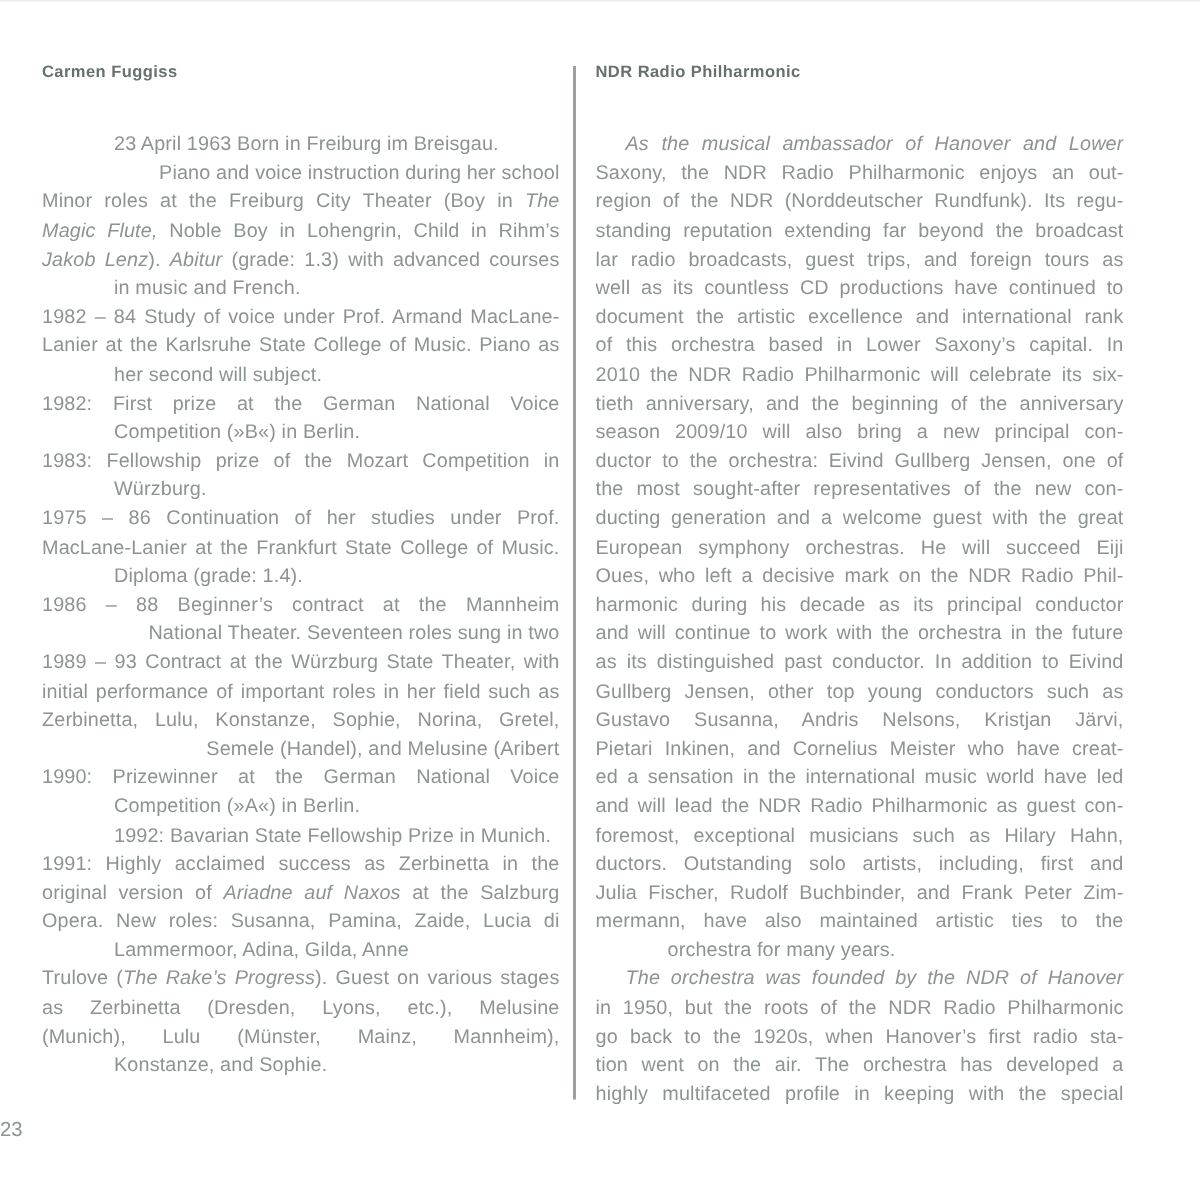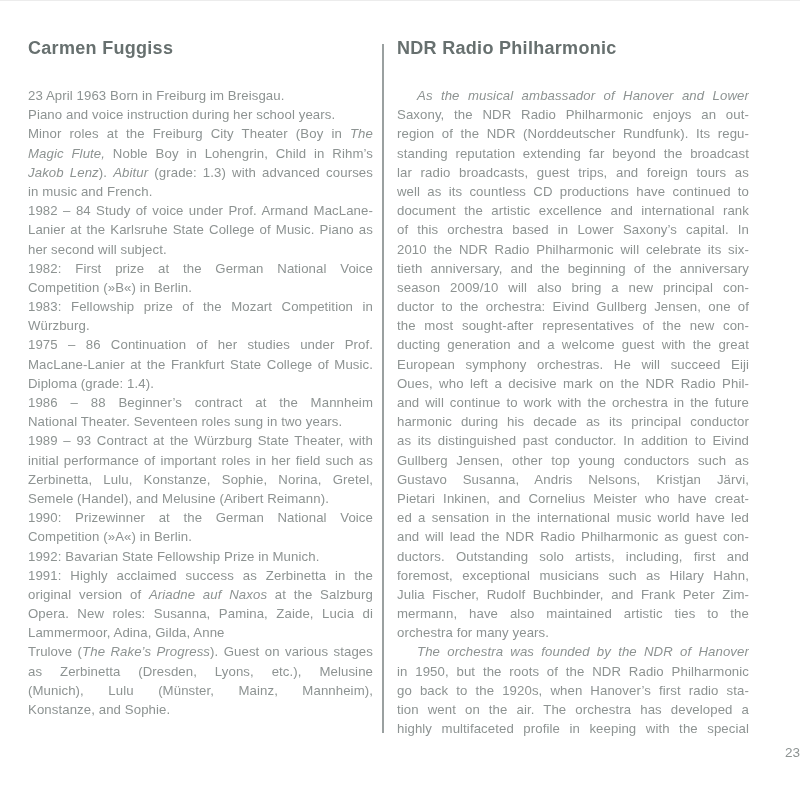--- a/index.html
+++ b/index.html
@@ -15,53 +15,54 @@
     position: absolute; inset: 0;
     background: #ffffff;
     border-top: 1px solid #ececec;
     box-sizing: border-box;
   }
   .col { position: absolute; top: 38px; }
   .col-left  { left: 28px;  width: 345px; }
   .col-right { left: 397px; width: 352px; }
   .col-header {
     font-weight: 700;
-    font-size: 18px;
+    font-size: 11px;
     line-height: 19px;
     letter-spacing: 0.3px;
     color: var(--heading, #67706f);
   }
   .lines { margin-top: 28px; }
   .line {
     font-size: 13.2px;
     line-height: 19.2px;
     height: 19.2px;
     color: var(--text, #8d9392);
     letter-spacing: 0.1px;
     text-align: justify;
     text-align-last: justify;
     overflow: hidden;
   }
   .line.end {
-    text-align: center;
+    text-align: right;
     text-align-last: left;
+    margin-left: 48px;
   }
   .line.indent { text-indent: 20px; font-style: italic; }
   .line i { }
   .divider {
     position: absolute;
     left: 382px; top: 43px;
     width: 1.5px; height: 689px;
     background: var(--divider, #9aa0a0);
   }
   .page-num {
     position: absolute;
     top: 744px; left: 0;
     width: 100%;
-    text-align: right;
+    text-align: left;
     font-size: 13.5px;
     color: var(--text, #8d9392);
   }
 </style>
 </head>
 <body style="background: rgb(255, 255, 255);">
 
 <div class="page">
 
   <div class="col col-left">
@@ -117,30 +118,30 @@
         <div class="line">document the artistic excellence and international rank</div>
         <div class="line">of this orchestra based in Lower Saxony’s capital. In</div>
         <div class="line">2010 the NDR Radio Philharmonic will celebrate its six-</div>
         <div class="line">tieth anniversary, and the beginning of the anniversary</div>
         <div class="line">season 2009/10 will also bring a new principal con-</div>
         <div class="line">ductor to the orchestra: Eivind Gullberg Jensen, one of</div>
         <div class="line">the most sought-after representatives of the new con-</div>
         <div class="line">ducting generation and a welcome guest with the great</div>
         <div class="line">European symphony orchestras. He will succeed Eiji</div>
         <div class="line">Oues, who left a decisive mark on the NDR Radio Phil-</div>
+        <div class="line">harmonic during his decade as its principal conductor</div>
         <div class="line">and will continue to work with the orchestra in the future</div>
-        <div class="line">harmonic during his decade as its principal conductor</div>
         <div class="line">as its distinguished past conductor. In addition to Eivind</div>
         <div class="line">Gullberg Jensen, other top young conductors such as</div>
         <div class="line">Gustavo Susanna, Andris Nelsons, Kristjan Järvi,</div>
         <div class="line">Pietari Inkinen, and Cornelius Meister who have creat-</div>
         <div class="line">ed a sensation in the international music world have led</div>
         <div class="line">and will lead the NDR Radio Philharmonic as guest con-</div>
+        <div class="line">foremost, exceptional musicians such as Hilary Hahn,</div>
         <div class="line">ductors. Outstanding solo artists, including, first and</div>
-        <div class="line">foremost, exceptional musicians such as Hilary Hahn,</div>
         <div class="line">Julia Fischer, Rudolf Buchbinder, and Frank Peter Zim-</div>
         <div class="line">mermann, have also maintained artistic ties to the</div>
         <div class="line end">orchestra for many years.</div>
         <div class="line indent">The orchestra was founded by the NDR of Hanover</div>
         <div class="line">in 1950, but the roots of the NDR Radio Philharmonic</div>
         <div class="line">go back to the 1920s, when Hanover’s first radio sta-</div>
         <div class="line">tion went on the air. The orchestra has developed a</div>
         <div class="line">highly multifaceted profile in keeping with the special</div>
       </div>
   </div>

